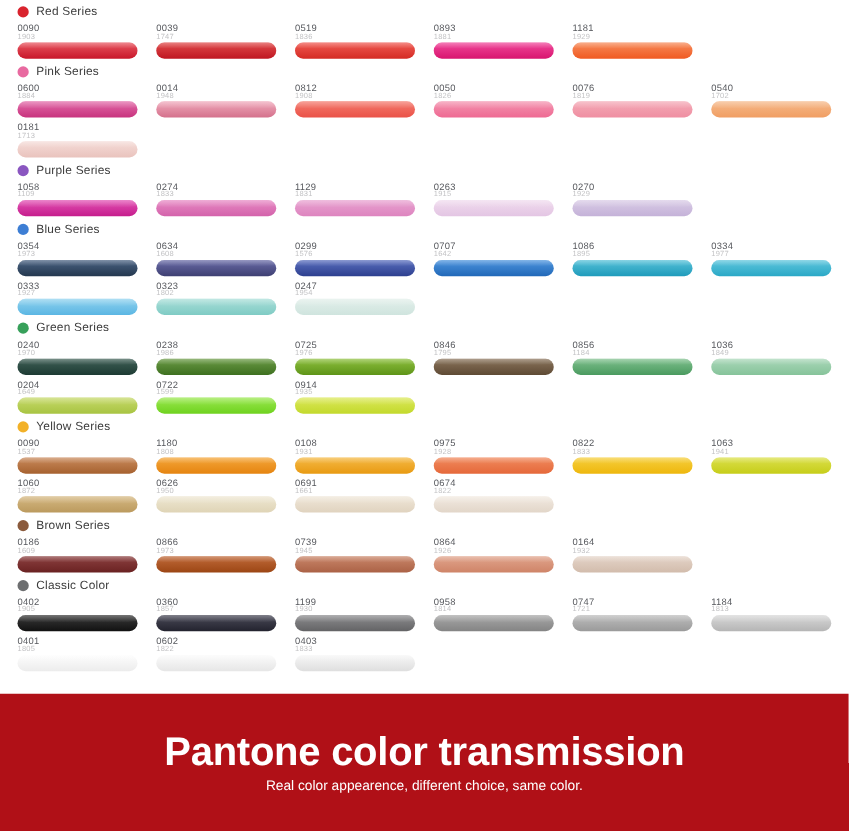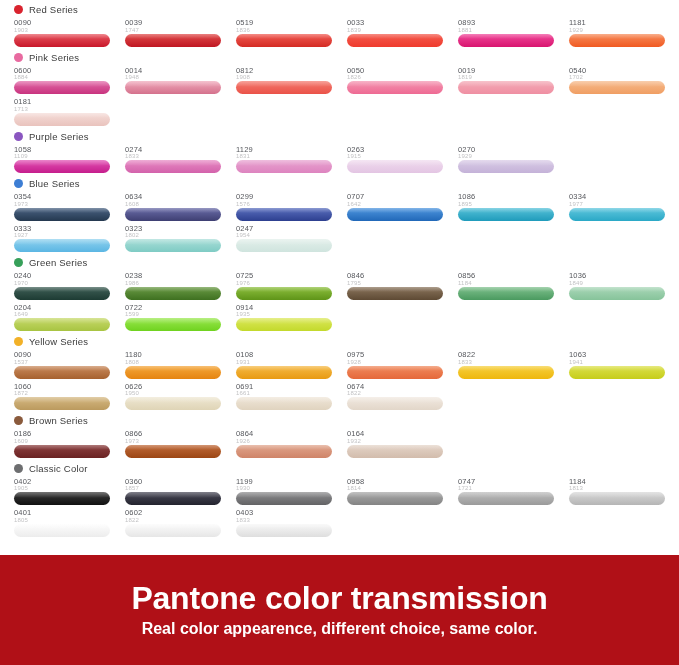--- a/index.html
+++ b/index.html
@@ -96,22 +96,22 @@
     justify-content: center;
     gap: 6px;
   }
   #banner .title {
     font-size: 32px;
     font-weight: bold;
     letter-spacing: -0.2px;
     line-height: 1;
   }
   #banner .subtitle {
-    font-size: 16px;
-    font-weight: bold;
+    font-size: 11px;
+    font-weight: normal;
     letter-spacing: 0px;
   }
 </style>
 </head>
 <body>
 
 <div id="sheet">
 
   <div class="swatch-area" id="swatch-area">
       <div class="series">
@@ -136,27 +136,20 @@
           </div>
           <div class="cell">
             <span class="codes">
               <span class="code-main">0519</span>
               <span class="code-sub">1836</span>
             </span>
             <div class="bar" style="background: linear-gradient(rgb(240, 90, 82) 0%, rgb(212, 43, 36) 100%);"></div>
           </div>
           <div class="cell">
             <span class="codes">
-              <span class="code-main">0033</span>
-              <span class="code-sub">1839</span>
-            </span>
-            <div class="bar" style="background: linear-gradient(rgb(244, 90, 78) 0%, rgb(239, 59, 45) 100%);"></div>
-          </div>
-          <div class="cell">
-            <span class="codes">
               <span class="code-main">0893</span>
               <span class="code-sub">1881</span>
             </span>
             <div class="bar" style="background: linear-gradient(rgb(240, 71, 154) 0%, rgb(216, 21, 111) 100%);"></div>
           </div>
           <div class="cell">
             <span class="codes">
               <span class="code-main">1181</span>
               <span class="code-sub">1929</span>
             </span>
@@ -193,21 +186,21 @@
           </div>
           <div class="cell">
             <span class="codes">
               <span class="code-main">0050</span>
               <span class="code-sub">1826</span>
             </span>
             <div class="bar" style="background: linear-gradient(rgb(244, 148, 176) 0%, rgb(238, 106, 147) 100%);"></div>
           </div>
           <div class="cell">
             <span class="codes">
-              <span class="code-main">0019</span>
+              <span class="code-main">0076</span>
               <span class="code-sub">1819</span>
             </span>
             <div class="bar" style="background: linear-gradient(rgb(244, 169, 182) 0%, rgb(239, 143, 162) 100%);"></div>
           </div>
           <div class="cell">
             <span class="codes">
               <span class="code-main">0540</span>
               <span class="code-sub">1702</span>
             </span>
             <div class="bar" style="background: linear-gradient(rgb(246, 185, 138) 0%, rgb(240, 158, 99) 100%);"></div>
@@ -503,20 +496,27 @@
               <span class="code-sub">1609</span>
             </span>
             <div class="bar" style="background: linear-gradient(rgb(140, 64, 64) 0%, rgb(106, 34, 34) 100%);"></div>
           </div>
           <div class="cell">
             <span class="codes">
               <span class="code-main">0866</span>
               <span class="code-sub">1973</span>
             </span>
             <div class="bar" style="background: linear-gradient(rgb(192, 106, 58) 0%, rgb(156, 70, 20) 100%);"></div>
+          </div>
+          <div class="cell">
+            <span class="codes">
+              <span class="code-main">0739</span>
+              <span class="code-sub">1945</span>
+            </span>
+            <div class="bar" style="background: linear-gradient(rgb(201, 134, 106) 0%, rgb(171, 98, 70) 100%);"></div>
           </div>
           <div class="cell">
             <span class="codes">
               <span class="code-main">0864</span>
               <span class="code-sub">1926</span>
             </span>
             <div class="bar" style="background: linear-gradient(rgb(224, 164, 140) 0%, rgb(207, 132, 104) 100%);"></div>
           </div>
           <div class="cell">
             <span class="codes">

